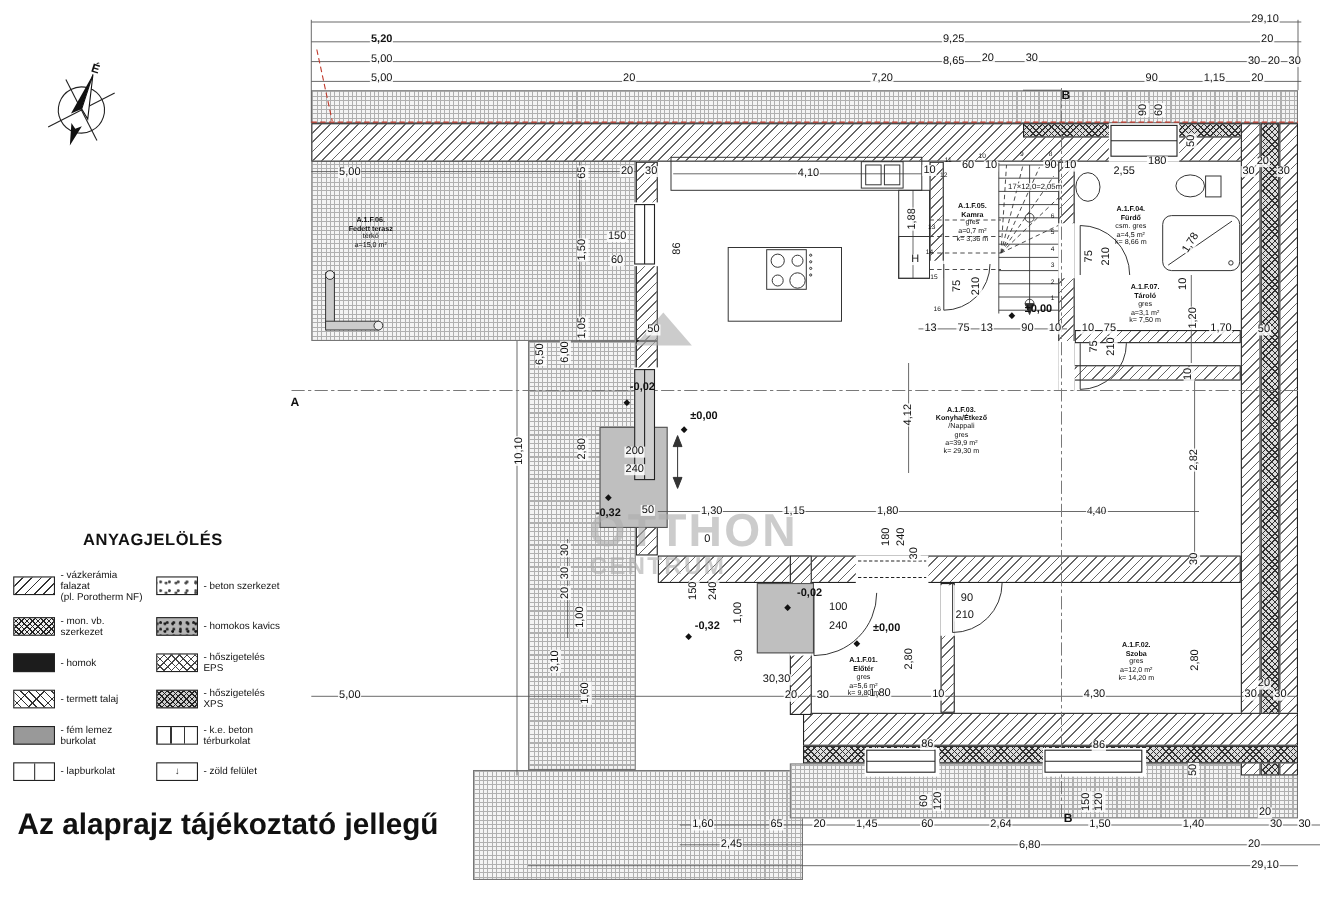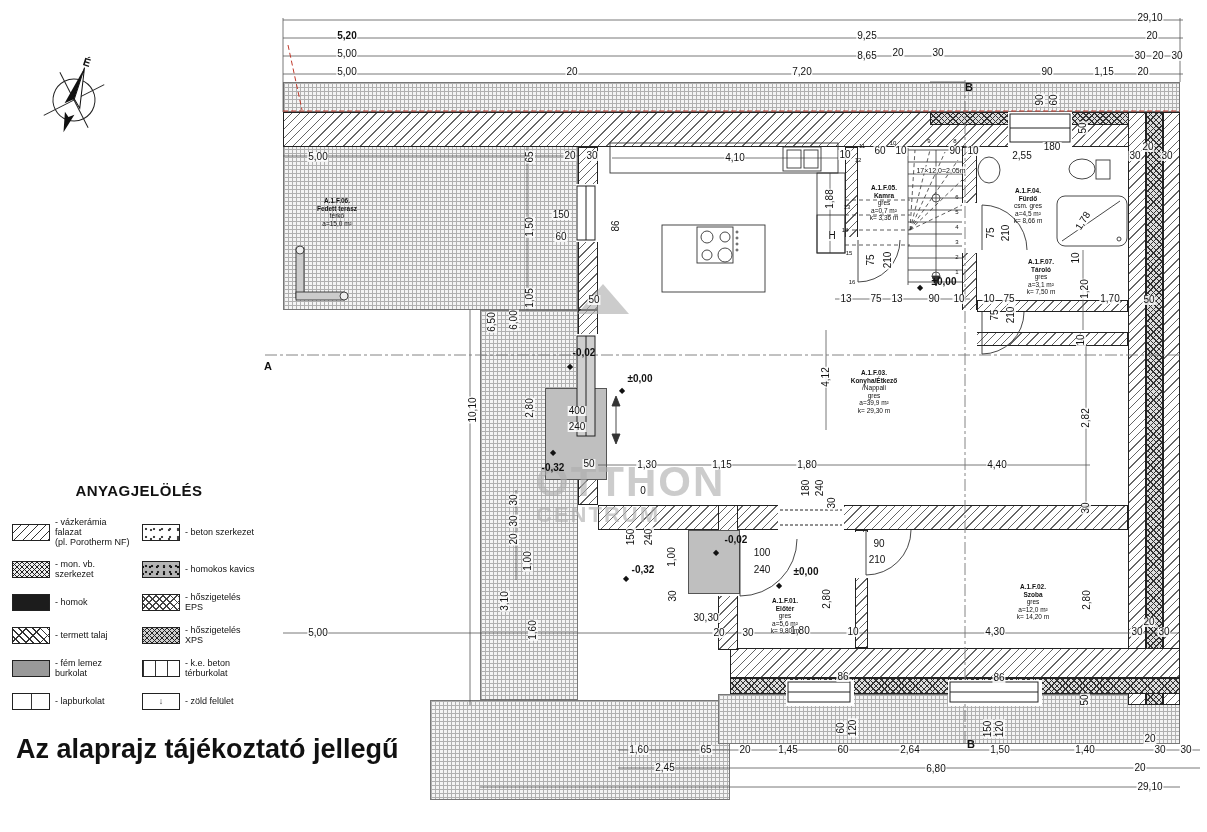--- a/index.html
+++ b/index.html
@@ -358,21 +358,21 @@
     <div class="dim r" style="left: 530px; top: 298px;">1,05</div>
     <div class="dim" style="left: 561px; top: 215px;">150</div>
     <div class="dim" style="left: 561px; top: 237px;">60</div>
     <div class="dim r" style="left: 616px; top: 226px;">86</div>
     <div class="dim r" style="left: 830px; top: 199px;">1,88</div>
     <div class="dim" style="left: 832px; top: 236px;">H</div>
     <div class="dim r" style="left: 492px; top: 322px;">6,50</div>
     <div class="dim r" style="left: 514px; top: 320px;">6,00</div>
     <div class="dim r" style="left: 473px; top: 410px;">10,10</div>
     <div class="dim r" style="left: 530px; top: 408px;">2,80</div>
-    <div class="dim" style="left: 577px; top: 411px;">400</div>
+    <div class="dim" style="left: 577px; top: 411px;">200</div>
     <div class="dim" style="left: 577px; top: 427px;">240</div>
     <div class="dim" style="left: 594px; top: 300px;">50</div>
     <div class="dim r" style="left: 871px; top: 260px;">75</div>
     <div class="dim r" style="left: 888px; top: 260px;">210</div>
     <div class="dim" style="left: 846px; top: 299px;">13</div>
     <div class="dim" style="left: 876px; top: 299px;">75</div>
     <div class="dim" style="left: 897px; top: 299px;">13</div>
     <div class="dim" style="left: 934px; top: 299px;">90</div>
     <div class="dim" style="left: 959px; top: 299px;">10</div>
     <div class="dim r" style="left: 991px; top: 233px;">75</div>
@@ -385,21 +385,21 @@
     <div class="dim" style="left: 1110px; top: 299px;">1,70</div>
     <div class="dim" style="left: 1149px; top: 300px;">50</div>
     <div class="dim r" style="left: 995px; top: 315px;">75</div>
     <div class="dim r" style="left: 1011px; top: 315px;">210</div>
     <div class="dim r" style="left: 826px; top: 377px;">4,12</div>
     <div class="dim r" style="left: 1081px; top: 340px;">10</div>
     <div class="dim r" style="left: 1086px; top: 418px;">2,82</div>
     <div class="dim" style="left: 647px; top: 465px;">1,30</div>
     <div class="dim" style="left: 722px; top: 465px;">1,15</div>
     <div class="dim" style="left: 807px; top: 465px;">1,80</div>
-    <div class="dim" style="left: 997px; top: 465px;">4,40</div>
+    <div class="dim" style="left: 997px; top: 465px; font-family: Liberation Serif, serif;">4,40</div>
     <div class="dim r" style="left: 806px; top: 488px;">180</div>
     <div class="dim r" style="left: 820px; top: 488px;">240</div>
     <div class="dim r" style="left: 832px; top: 503px;">30</div>
     <div class="dim" style="left: 643px; top: 491px;">0</div>
     <div class="dim r" style="left: 631px; top: 537px;">150</div>
     <div class="dim r" style="left: 649px; top: 537px;">240</div>
     <div class="dim r" style="left: 672px; top: 557px;">1,00</div>
     <div class="dim r" style="left: 673px; top: 596px;">30</div>
     <div class="dim" style="left: 589px; top: 464px;">50</div>
     <div class="dim" style="left: 762px; top: 553px;">100</div>

